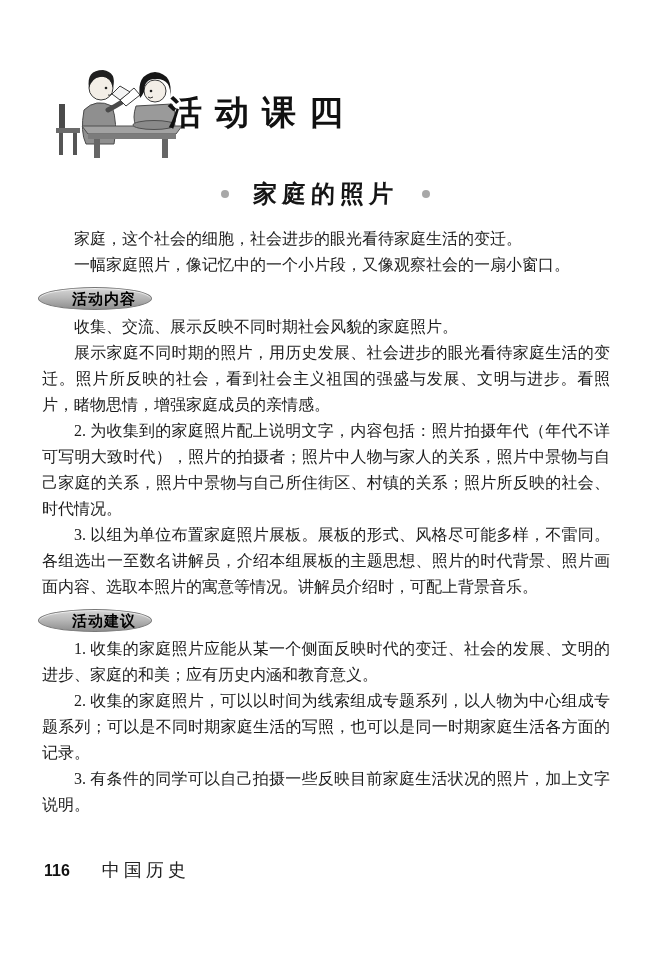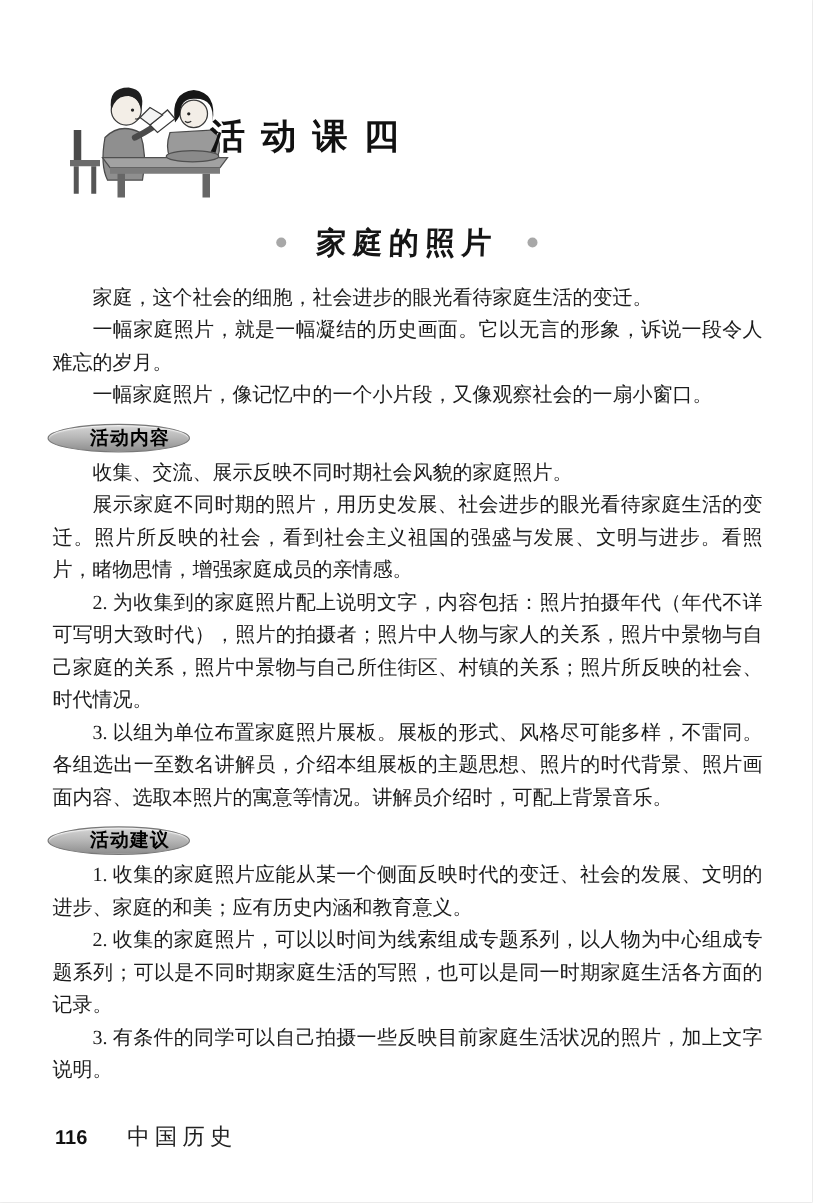--- a/index.html
+++ b/index.html
@@ -20,21 +20,21 @@
     position: absolute;
     left: 34px;
     top: 48px;
   }
   .lesson-header {
     position: absolute;
     left: 168px;
     top: 90px;
     font-family: "Liberation Sans", sans-serif;
     font-weight: bold;
-    font-size: 28px;
+    font-size: 34px;
     letter-spacing: 13px;
     color: #111;
     white-space: nowrap;
   }
 
   
   .title-row {
     position: absolute;
     top: 178px;
     left: 0;
@@ -93,21 +93,21 @@
     letter-spacing: 1px;
     color: #000;
     text-indent: 0;
   }
   section { display: block; }
 
   
   .footer {
     position: absolute;
     left: 44px;
-    top: 897px;
+    top: 858px;
     display: flex;
     align-items: baseline;
     gap: 32px;
   }
   .page-number {
     font-family: "Liberation Sans", sans-serif;
     font-weight: bold;
     font-size: 16px;
     color: #111;
   }
@@ -156,21 +156,20 @@
   <div class="lesson-header">活动课四</div>
 
   <div class="title-row">
     <span class="title-dot"></span>
     <h1 class="chapter-title">家庭的照片</h1>
     <span class="title-dot"></span>
   </div>
 
   <div class="content">
     <p>家庭，这个社会的细胞，社会进步的眼光看待家庭生活的变迁。</p>
-    <p>一幅家庭照片，就是一幅凝结的历史画面。它以无言的形象，诉说一段令人难忘的岁月。</p>
     <p>一幅家庭照片，像记忆中的一个小片段，又像观察社会的一扇小窗口。</p>
 
     <section>
       <div class="badge">活动内容</div>
       <p>收集、交流、展示反映不同时期社会风貌的家庭照片。</p>
     </section>
 
     <section>
       <p>展示家庭不同时期的照片，用历史发展、社会进步的眼光看待家庭生活的变迁。照片所反映的社会，看到社会主义祖国的强盛与发展、文明与进步。看照片，睹物思情，增强家庭成员的亲情感。</p>
     </section>

